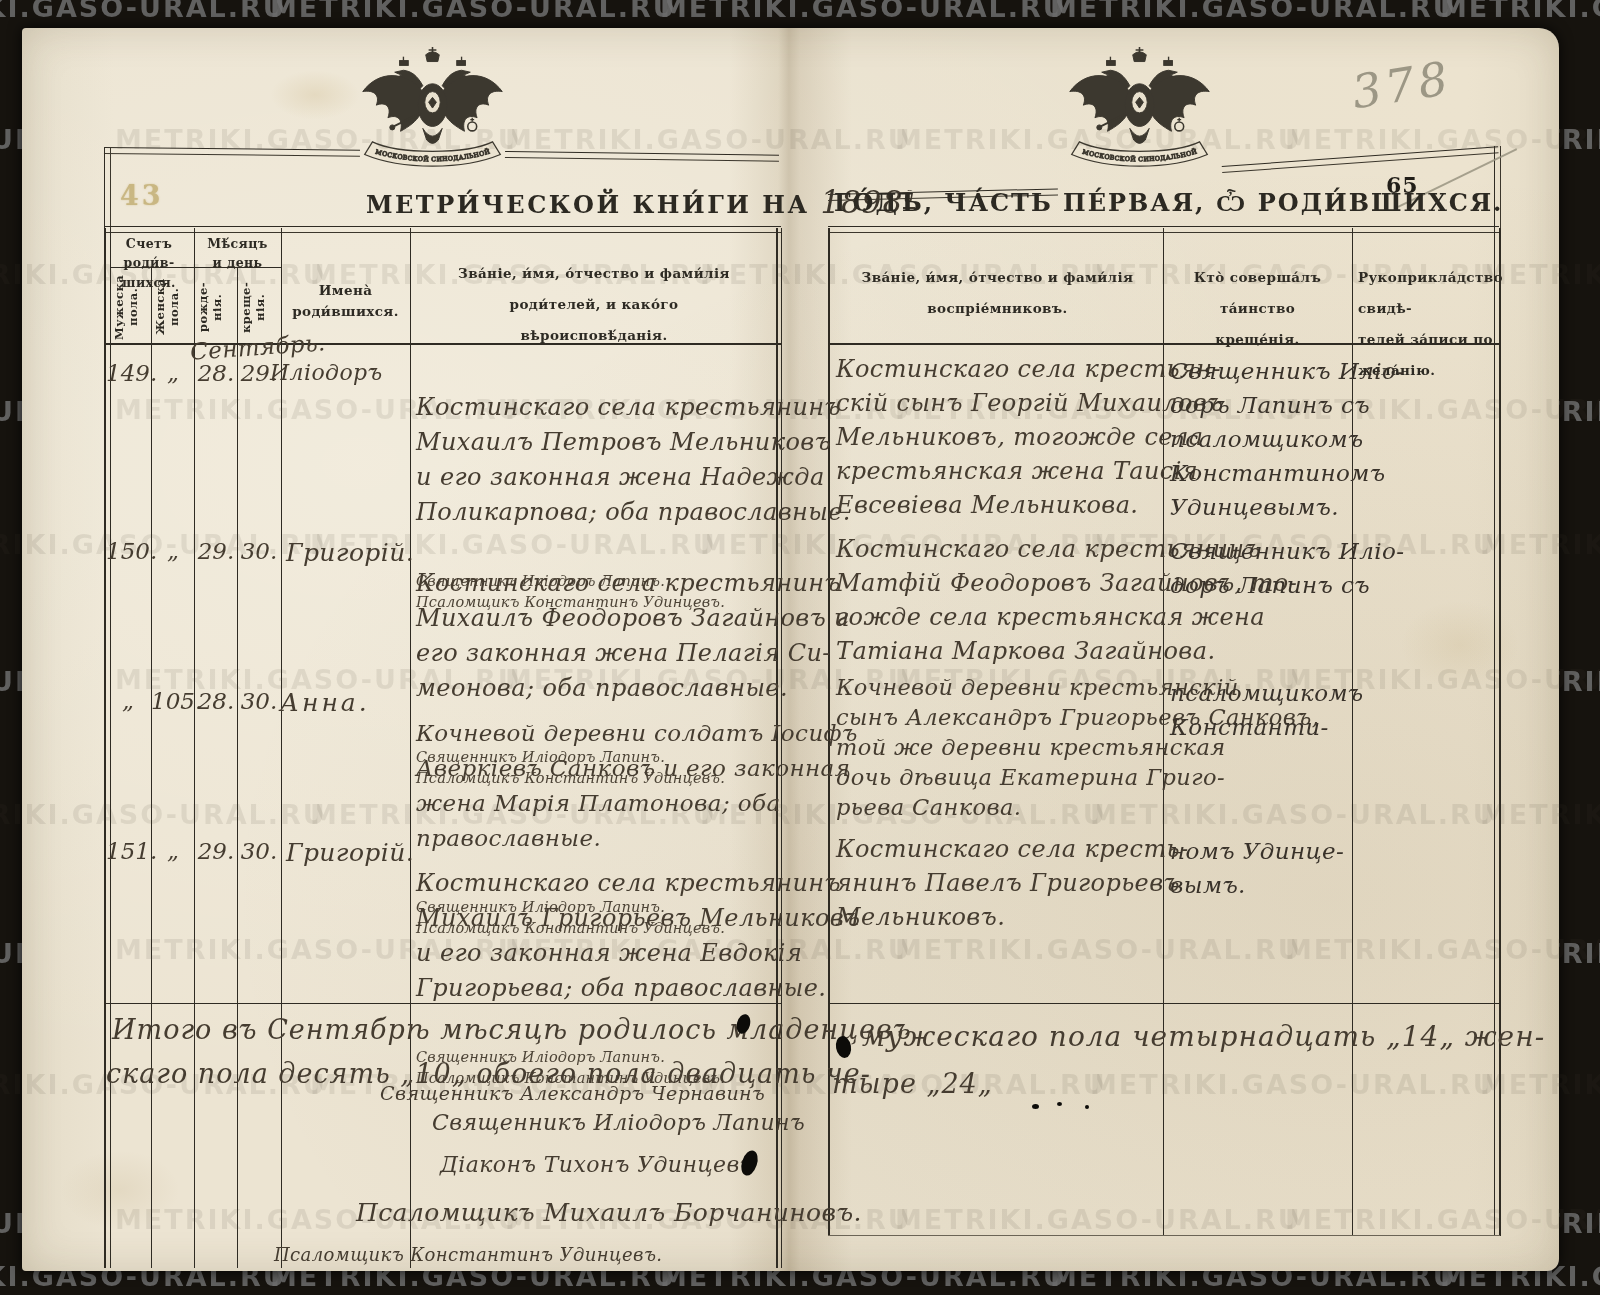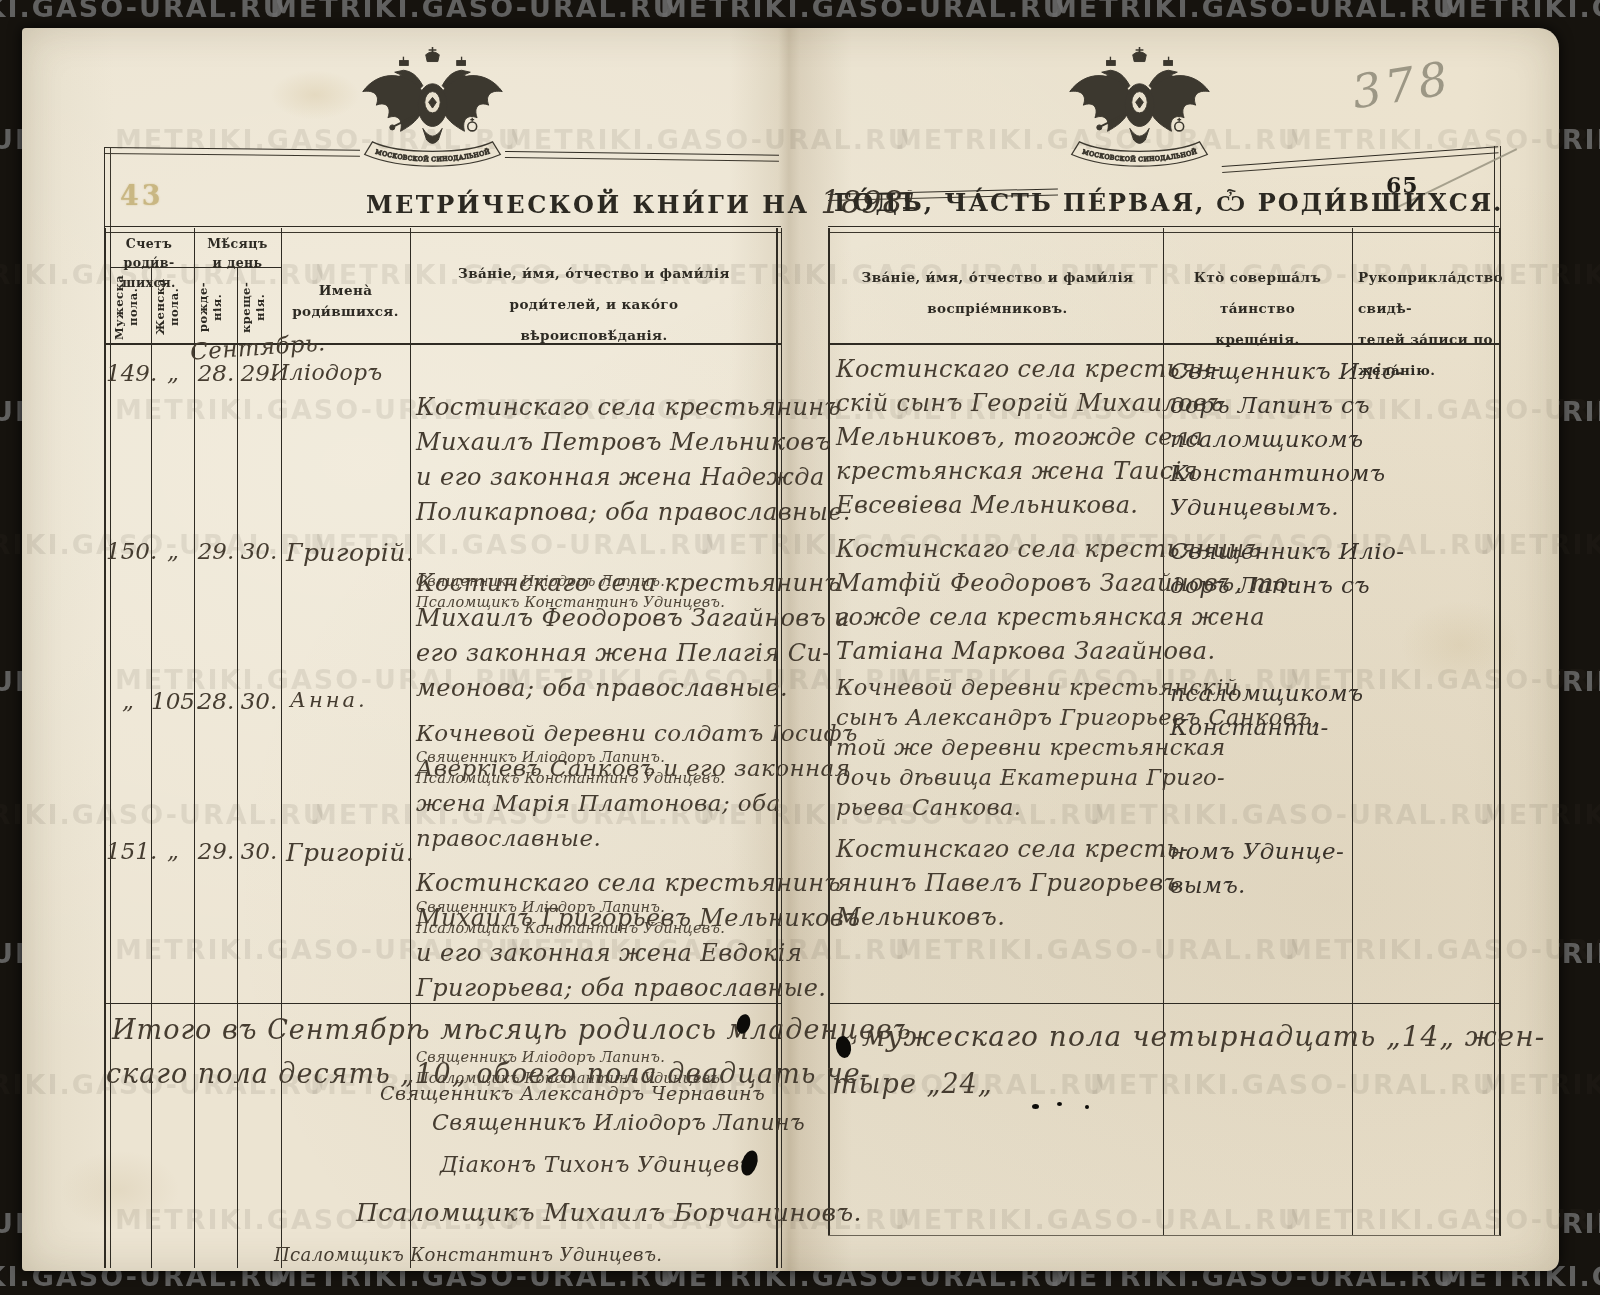--- a/index.html
+++ b/index.html
@@ -248,21 +248,21 @@
 Матфій Феодоровъ Загайновъ, то-
 гожде села крестьянская жена
 Татіана Маркова Загайнова.</div>
     <div class="hand offic" style="left:1170px;top:534px;">Священникъ Иліо-
 доръ Лапинъ съ</div>
 
     <div class="numcell" style="left:106px;top:688px;">„</div>
     <div class="numcell" style="left:151px;top:688px;">105.</div>
     <div class="numcell" style="left:194px;top:688px;">28.</div>
     <div class="numcell" style="left:237px;top:688px;">30.</div>
-    <div class="hand" style="left:290px;top:688px;font-size:21px;letter-spacing:3px;">Анна.</div>
+    <div class="hand" style="left:280px;top:688px;font-size:25px;letter-spacing:3px;">Анна.</div>
     <div class="hand" style="left:416px;top:678px;width:360px;">
       <div class="big" style="font-size:23px;">Кочневой деревни солдатъ Іосифъ
 Аверкіевъ Санковъ и его законная
 жена Марія Платонова; оба
 православные.</div>
       <div class="clergy">Священникъ Иліодоръ Лапинъ.
 Псаломщикъ Константинъ Удинцевъ.</div>
     </div>
     <div class="hand big" style="left:836px;top:672px;font-size:22.5px;line-height:30px;">Кочневой деревни крестьянскій
 сынъ Александръ Григорьевъ Санковъ,

